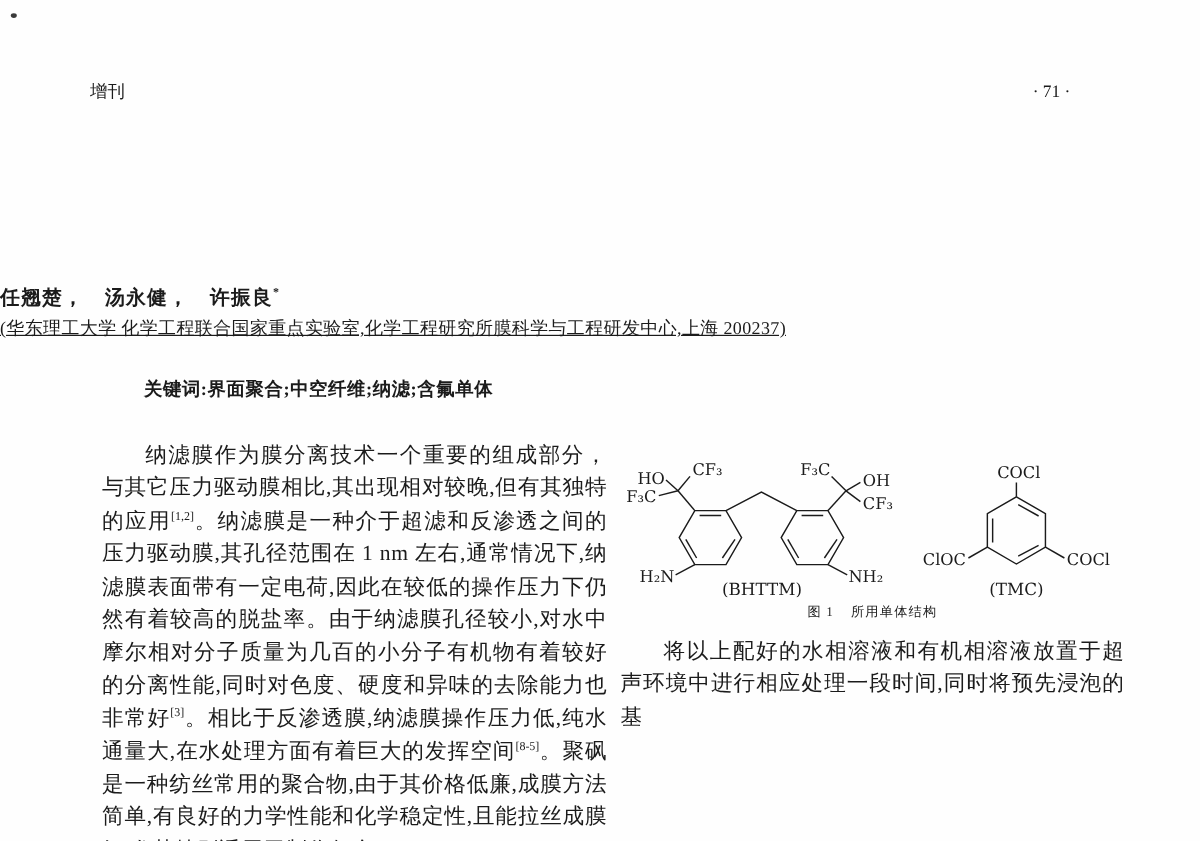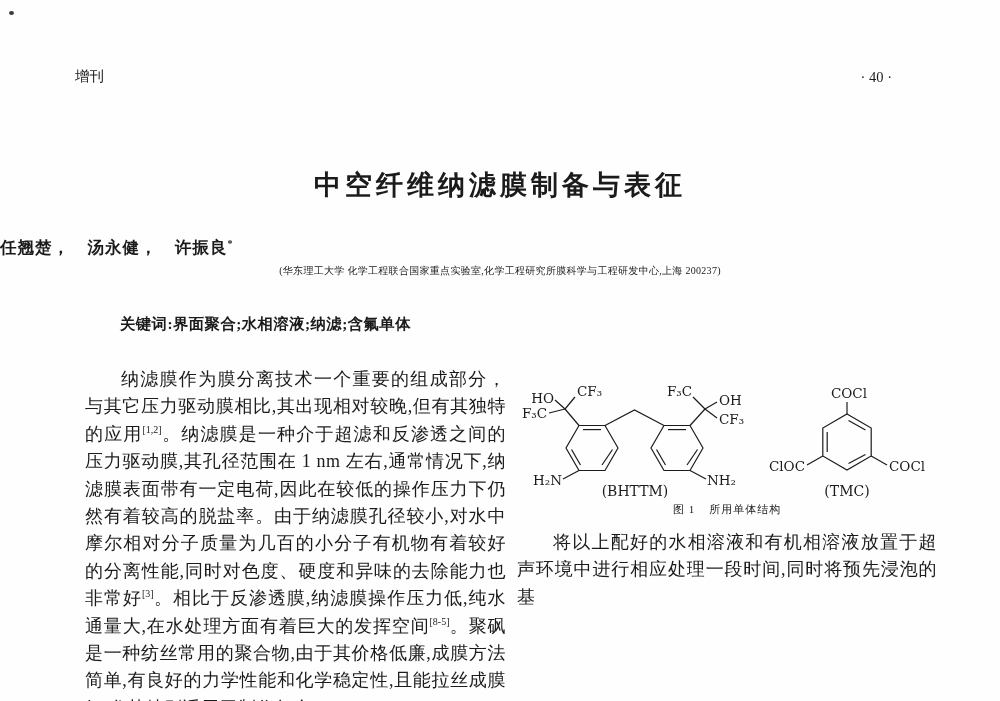--- a/index.html
+++ b/index.html
@@ -29,21 +29,21 @@
     margin: 0; text-align: center;
     font-size: 27px; font-weight: 700; letter-spacing: 4px;
   }
   .authors {
     position: absolute; top: 237px; left: 0; width: 100%;
     text-align: left; font-size: 16.5px; font-weight: 700; letter-spacing: 1px;
   }
   .authors sup { font-size: 10px; }
   .affil {
     position: absolute; top: 264px; left: 0; width: 100%;
-    text-align: center; font-size: 10px; letter-spacing: 0.3px;
+    text-align: left; font-size: 15px; letter-spacing: 0.3px; text-decoration: underline;
   }
   .keywords {
     position: absolute; top: 314px; left: 120px;
     font-size: 15.3px; font-weight: 700; letter-spacing: 0.5px;
   }
   .col { position: absolute; top: 366px; }
   .col-left  { left: 85px;  width: 421px; }
   .col-right { left: 517px; width: 420px; }
   .body-p {
     margin: 0;
@@ -67,31 +67,30 @@
 </style>
 </head>
 <body>
 
 <div class="page">
 
   <div class="speck"></div>
 
   <div class="header">
     <span>增刊</span>
-    <span>· 40 ·</span>
+    <span>· 71 ·</span>
   </div>
 
-  <h1 class="page-title">中空纤维纳滤膜制备与表征</h1>
 
   <div class="authors">任翘楚，　汤永健，　许振良<sup>*</sup></div>
 
   <div class="affil">(华东理工大学 化学工程联合国家重点实验室,化学工程研究所膜科学与工程研发中心,上海 200237)</div>
 
   <div class="keywords">
-    <span>关键词:</span><span>界面聚合;水相溶液;纳滤;含氟单体</span>
+    <span>关键词:</span><span>界面聚合;中空纤维;纳滤;含氟单体</span>
   </div>
 
   <div class="col col-left">
     <p class="body-p">纳滤膜作为膜分离技术一个重要的组成部分，与其它压力驱动膜相比,其出现相对较晚,但有其独特的应用<sup>[1,2]</sup>。纳滤膜是一种介于超滤和反渗透之间的压力驱动膜,其孔径范围在 1 nm 左右,通常情况下,纳滤膜表面带有一定电荷,因此在较低的操作压力下仍然有着较高的脱盐率。由于纳滤膜孔径较小,对水中摩尔相对分子质量为几百的小分子有机物有着较好的分离性能,同时对色度、硬度和异味的去除能力也非常好<sup>[3]</sup>。相比于反渗透膜,纳滤膜操作压力低,纯水通量大,在水处理方面有着巨大的发挥空间<sup>[8-5]</sup>。聚砜是一种纺丝常用的聚合物,由于其价格低廉,成膜方法简单,有良好的力学性能和化学稳定性,且能拉丝成膜好,尤其特别适用于制作复合</p>
   </div>
 
   <div class="col col-right">
 
     <div class="figure">
       <svg width="420" height="116" viewBox="0 0 420 116">

